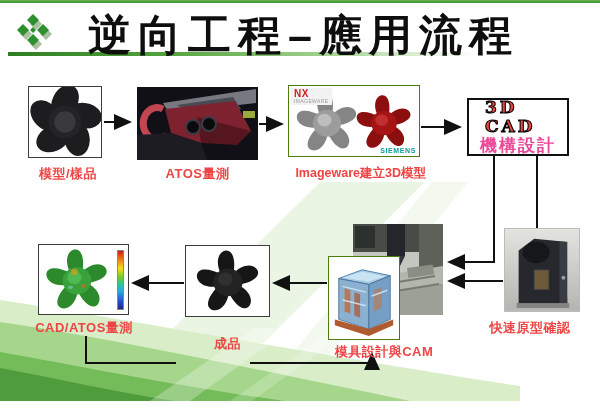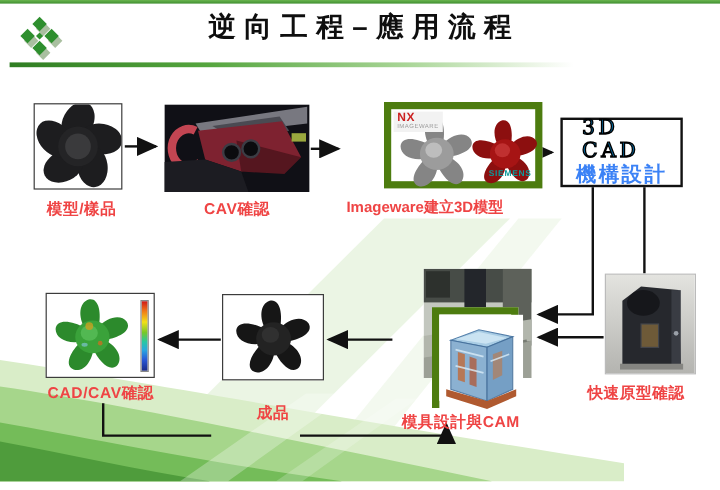--- a/index.html
+++ b/index.html
@@ -3,36 +3,36 @@
 <meta charset="utf-8">
 <style>
   html,body{margin:0;padding:0;background:#fff;}
   .slide{position:relative;width:600px;height:408px;background:#fff;overflow:hidden;
          font-family:"Liberation Sans",sans-serif;}
   .abs{position:absolute;}
   
   .topbar{left:0;top:0;width:600px;height:3px;background:linear-gradient(#6ab54f,#3f8f30);}
   .divider{left:8px;top:52px;width:470px;height:4px;
            background:linear-gradient(to right,#2f7d22,#55a53e 35%,#a8d596 70%,#e9f4e3 92%,rgba(255,255,255,0));}
-  .title{left:0;top:7px;width:600px;text-align:center;font-size:23px;font-weight:800;
+  .title{left:0;top:7px;width:600px;text-align:center;font-size:43px;font-weight:800;
          letter-spacing:7px;padding-left:7px;box-sizing:border-box;color:#0e0e0e;white-space:nowrap;}
   
   .imgbox{background:#fff;box-sizing:border-box;}
   .b1{border:1px solid #3c3c3c;}
-  .bgray{border:6px solid #4d7c0f;margin-left:32px;}
+  .bgray{border:1px solid #4d7c0f;}
   .lbl{font-size:13px;font-weight:600;color:#ef4444;text-align:center;
        letter-spacing:.5px;white-space:nowrap;z-index:4;}
-  .lbl-sm{font-size:12.5px;letter-spacing:0;}
+  .lbl-sm{font-size:12.5px;letter-spacing:0;text-align:right;}
   
   .cadbox{left:467px;top:98px;width:98px;height:54px;border:2px solid #111;background:#fff;
           display:flex;flex-direction:column;align-items:center;justify-content:center;z-index:3;}
-  .cad-l1{font-family:"DejaVu Serif",serif;font-size:17px;font-weight:400;letter-spacing:3px;
-          color:#0369a1;-webkit-text-stroke:1.1px #000;line-height:1.1;margin-left:16px;}
+  .cad-l1{font-family:"DejaVu Serif",serif;font-size:17px;font-weight:700;letter-spacing:3px;
+          color:#ef4444;-webkit-text-stroke:1.1px #000;line-height:1.1;margin-left:16px;}
   @supports not (-webkit-text-stroke:1px #000){.cad-l1{color:#111;}}
-  .cad-l2{font-size:17px;font-weight:800;letter-spacing:2px;color:#3b82f6;line-height:1.2;}
+  .cad-l2{font-size:17px;font-weight:800;letter-spacing:2px;color:#ec4899;line-height:1.2;}
   
   .nxchip{left:2px;top:2px;padding:1px 3px;background:#f2f2f2;line-height:1;}
   .nxtxt{display:block;color:#cc2222;font-weight:800;font-size:10px;letter-spacing:.5px;}
   .nxsub{display:block;color:#9a9a9a;font-size:5px;letter-spacing:.4px;}
   .siemens{right:3px;bottom:2px;color:#0a9a9a;font-weight:800;font-size:7px;letter-spacing:.6px;}
   
   .imp-gray {--body:#9c9c9c;--blade:#858585;--hub:#bdbdbd;}
   .imp-red  {--body:#a61414;--blade:#8c0f0f;--hub:#c03030;}
   .imp-black{--body:#232323;--blade:#161616;--hub:#303030;}
   .imp-green{--body:#3aa23a;--blade:#2c8a2c;--hub:#52b852;}
@@ -146,21 +146,21 @@
       <polygon points="40,18 96,10 104,22 60,30" fill="#4a4a52"></polygon>
       <polygon points="28,22 98,14 114,44 64,56 34,46" fill="#7e2230"></polygon>
       <polygon points="60,30 114,44 100,58 64,56" fill="#55161f"></polygon>
       <path d="M26,22 A14,16 0 1 0 30,48" stroke="#c24552" stroke-width="7" fill="none"></path>
       <circle cx="56" cy="40" r="7" fill="#0b0b0e" stroke="#3c3c44" stroke-width="2"></circle>
       <circle cx="72" cy="37" r="7" fill="#0b0b0e" stroke="#3c3c44" stroke-width="2"></circle>
       <rect x="106" y="24" width="12" height="7" fill="#9aa83e"></rect>
       <polygon points="0,48 34,46 64,56 70,73 0,73" fill="#1c1c22"></polygon>
     </svg>
   </div>
-  <div class="abs lbl" style="left:137px;top:165px;width:121px;">CAV確認</div>
+  <div class="abs lbl" style="left:137px;top:165px;width:121px;">ATOS量測</div>
 
   <div class="abs imgbox bgray z2" style="left:288px;top:85px;width:132px;height:72px;">
     <svg class="abs imp-gray" style="left:6px;top:4px;" width="64" height="64" viewBox="0 0 100 100">
         <use href="#impeller" xlink:href="#impeller"></use>
       </svg>
     <svg class="abs imp-red" style="left:66px;top:7px;" width="58" height="58" viewBox="0 0 100 100">
         <use href="#impeller" xlink:href="#impeller"></use>
       </svg>
     <div class="abs nxchip">
       <span class="nxtxt">NX</span>
@@ -235,16 +235,16 @@
 
   <div class="abs imgbox b1 z2" style="left:38px;top:244px;width:91px;height:71px;">
     <svg class="abs imp-green" style="left:2px;top:2px;" width="72" height="65" viewBox="0 0 100 100">
       <use href="#impeller" xlink:href="#impeller"></use>
       <circle cx="46" cy="38" r="5" fill="#c8a020" opacity="0.8"></circle>
       <circle cx="60" cy="60" r="3" fill="#d86a20" opacity="0.7"></circle>
       <ellipse cx="40" cy="62" rx="4" ry="2.5" fill="#88c8e8" opacity="0.6"></ellipse>
     </svg>
     <div class="abs colorbar"></div>
   </div>
-  <div class="abs lbl" style="left:32px;top:319px;width:104px;">CAD/CAV確認</div>
+  <div class="abs lbl" style="left:32px;top:319px;width:104px;">CAD/ATOS量測</div>
 
 
 </div>
 
 </body></html>

